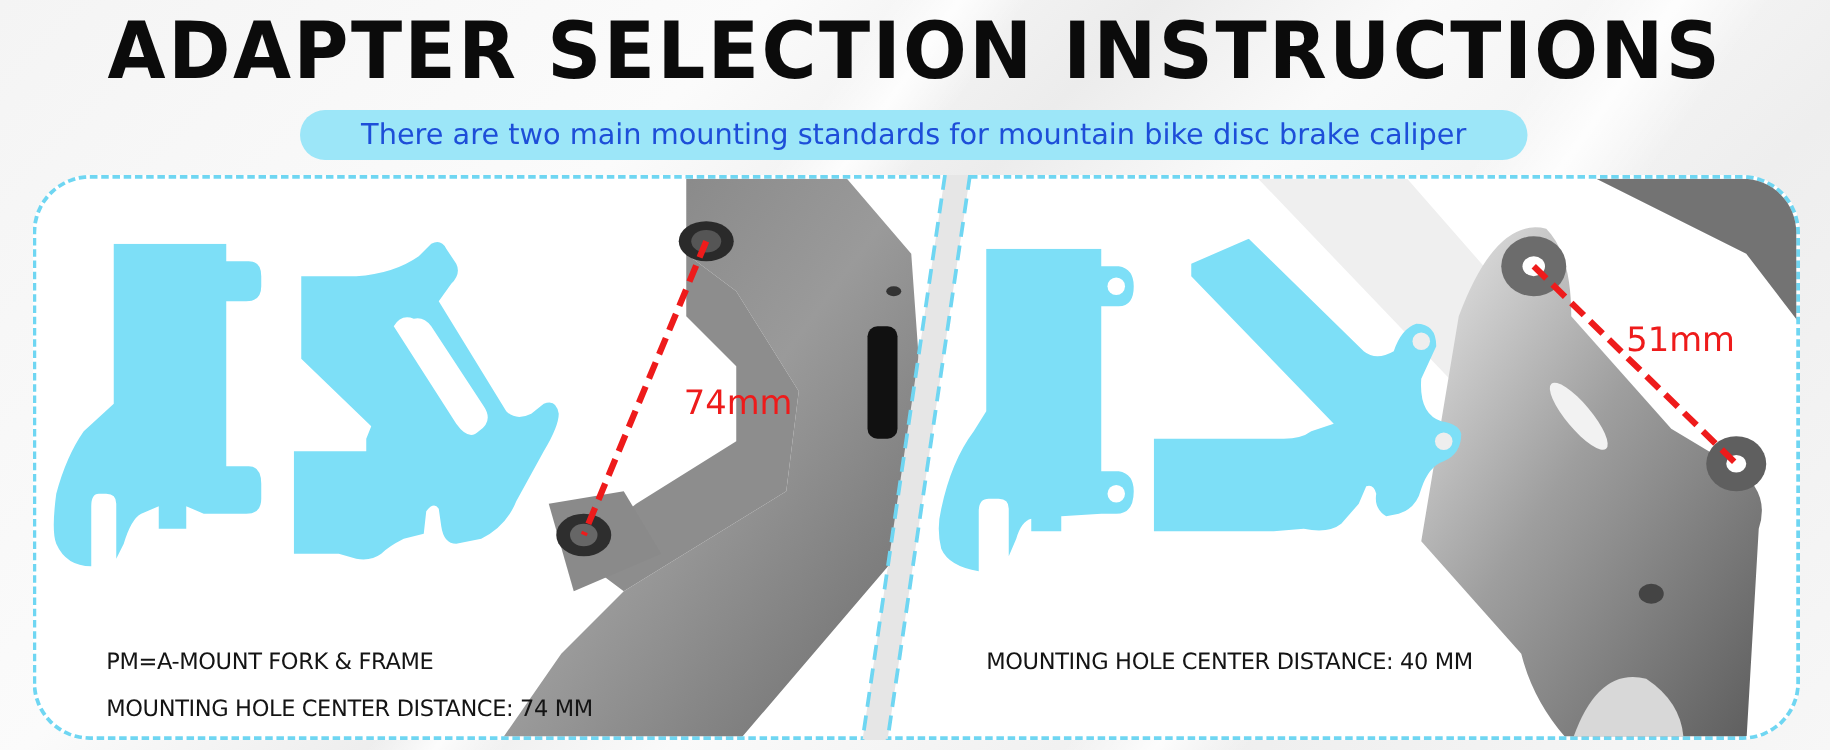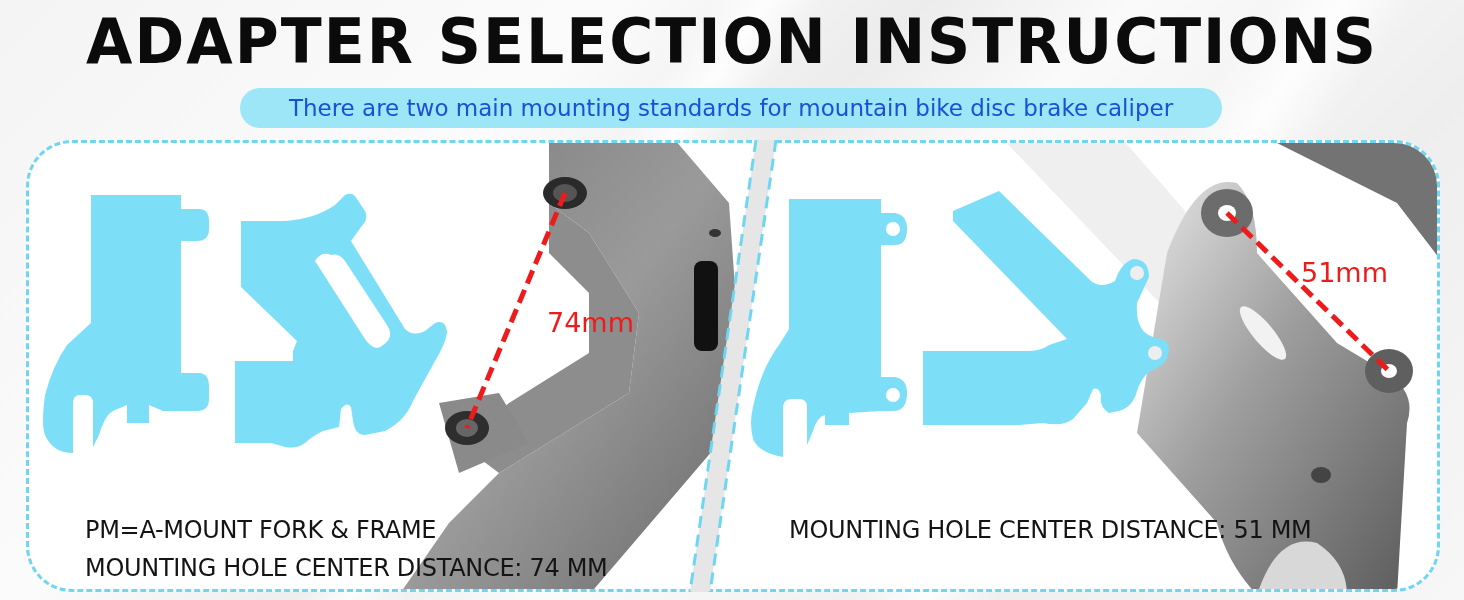--- a/index.html
+++ b/index.html
@@ -45,21 +45,21 @@
     border-radius: 0 46px 46px 0;
     clip-path: polygon(11% 0, 100% 0, 100% 100%, 0 100%);
   }
   .divider {
     position: absolute; top: 140px; left: 672px; width: 110px; height: 452px; pointer-events: none;
   }
   .part-svg { position: absolute; }
   .caption {
     position: absolute;
     font-family: "DejaVu Sans", sans-serif;
-    font-size: 24px; color: #141414; line-height: 38px;
+    font-size: 18px; color: #141414; line-height: 38px;
     letter-spacing: -0.3px;
   }
   .measure-label {
     position: absolute;
     font-family: "DejaVu Sans", sans-serif;
     font-size: 27px; color: #ee1b1b;
   }
 </style>
 </head>
 <body>
@@ -136,21 +136,21 @@
     <circle cx="144" cy="196" r="7" fill="#fff"></circle>
   </svg>
 
   <svg class="part-svg" style="left:226px;top:48px" width="260" height="250" viewBox="0 0 260 250">
     <path d="M30 20 L76 0 L168 90 Q178 98 192 90 Q198 72 210 68 Q226 68 226 86 L214 112 Q212 140 230 146 Q244 148 246 156 Q246 172 232 178 Q220 182 214 200 Q210 216 196 220 L186 222 Q176 216 178 204 Q176 196 170 198 L164 212 L150 228 Q140 236 120 232 L96 234 L0 234 L0 160 L104 160 Q118 160 126 154 L144 148 L30 30 Z" fill="#7ddff7"></path>
     <circle cx="214" cy="82" r="7" fill="#eee"></circle>
     <circle cx="232" cy="162" r="7" fill="#eee"></circle>
   </svg>
 
   <div class="caption" style="left:92px; top:368px;">
-    <div>MOUNTING HOLE CENTER DISTANCE: 51 MM</div>
+    <div>MOUNTING HOLE CENTER DISTANCE: 40 MM</div>
   </div>
 </div>
 
 <svg class="divider" viewBox="0 0 110 452" width="110" height="452">
   <polygon points="84,0 104,0 38,452 18,452" fill="#e6e6e6"></polygon>
   <line x1="84" y1="0" x2="18" y2="452" stroke="#6fd6f2" stroke-width="3" stroke-dasharray="12 7"></line>
   <line x1="104" y1="0" x2="38" y2="452" stroke="#6fd6f2" stroke-width="3" stroke-dasharray="12 7"></line>
 </svg>
 
 </body></html>

